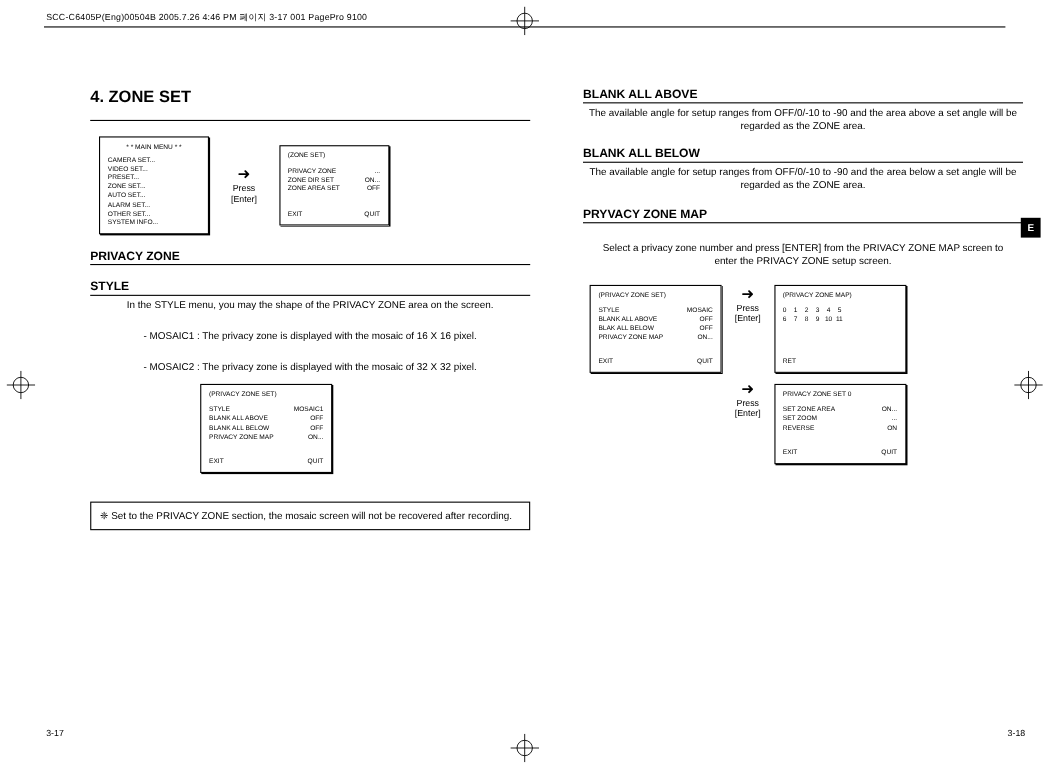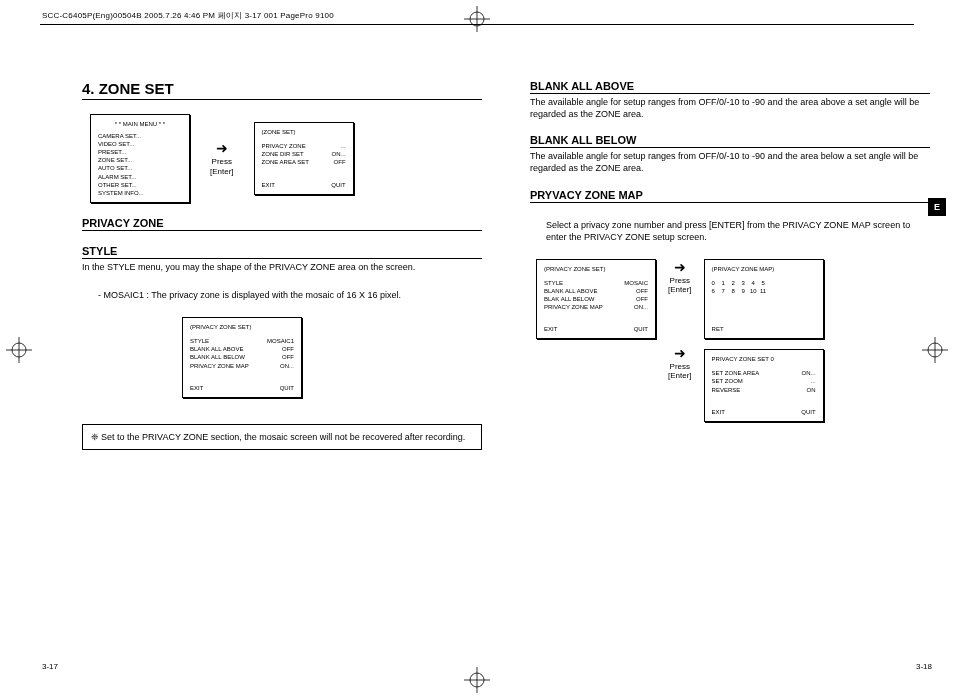--- a/index.html
+++ b/index.html
@@ -71,26 +71,27 @@
     font-weight: bold;
     font-size: 9px;
     text-align: center;
     line-height: 18px;
   }
   h1.title {
     font-size: 15px;
     font-weight: bold;
     margin: 0 0 4px 0;
     border-bottom: 1px solid #000;
-    padding-bottom: 2px;
+    padding-bottom: 12px;
   }
   .body-text {
     font-size: 9px;
     line-height: 1.35;
     margin: 6px 0;
+    text-align: center;
   }
   h2.sub {
     font-size: 11px;
     font-weight: bold;
     margin: 14px 0 2px 0;
     border-bottom: 1px solid #000;
     padding-bottom: 1px;
   }
   .menu-row {
     display: flex;
@@ -219,20 +220,21 @@
           <span>QUIT</span>
         </div>
     </div>
   </div>
 
   <h2 class="sub">PRIVACY ZONE</h2>
 
   <h2 class="sub">STYLE</h2>
   <div class="body-text" style="margin:2px 0 0 0">In the STYLE menu, you may the shape of the PRIVACY ZONE area on the screen.</div>
   <div class="body-text" style="margin:16px">- MOSAIC1 : The privacy zone is displayed with the mosaic of 16 X 16 pixel.</div>
+  <div class="body-text" style="margin:0">- MOSAIC2 : The privacy zone is displayed with the mosaic of 32 X 32 pixel.</div>
 
   <div class="style-box-wrap">
     <div class="menu-box wide">
       <div>(PRIVACY ZONE SET)</div>
       <div style="height:6px"></div>
       <div class="row">
           <span>STYLE</span>
           <span>MOSAIC1</span>
         </div>
       <div class="row">

